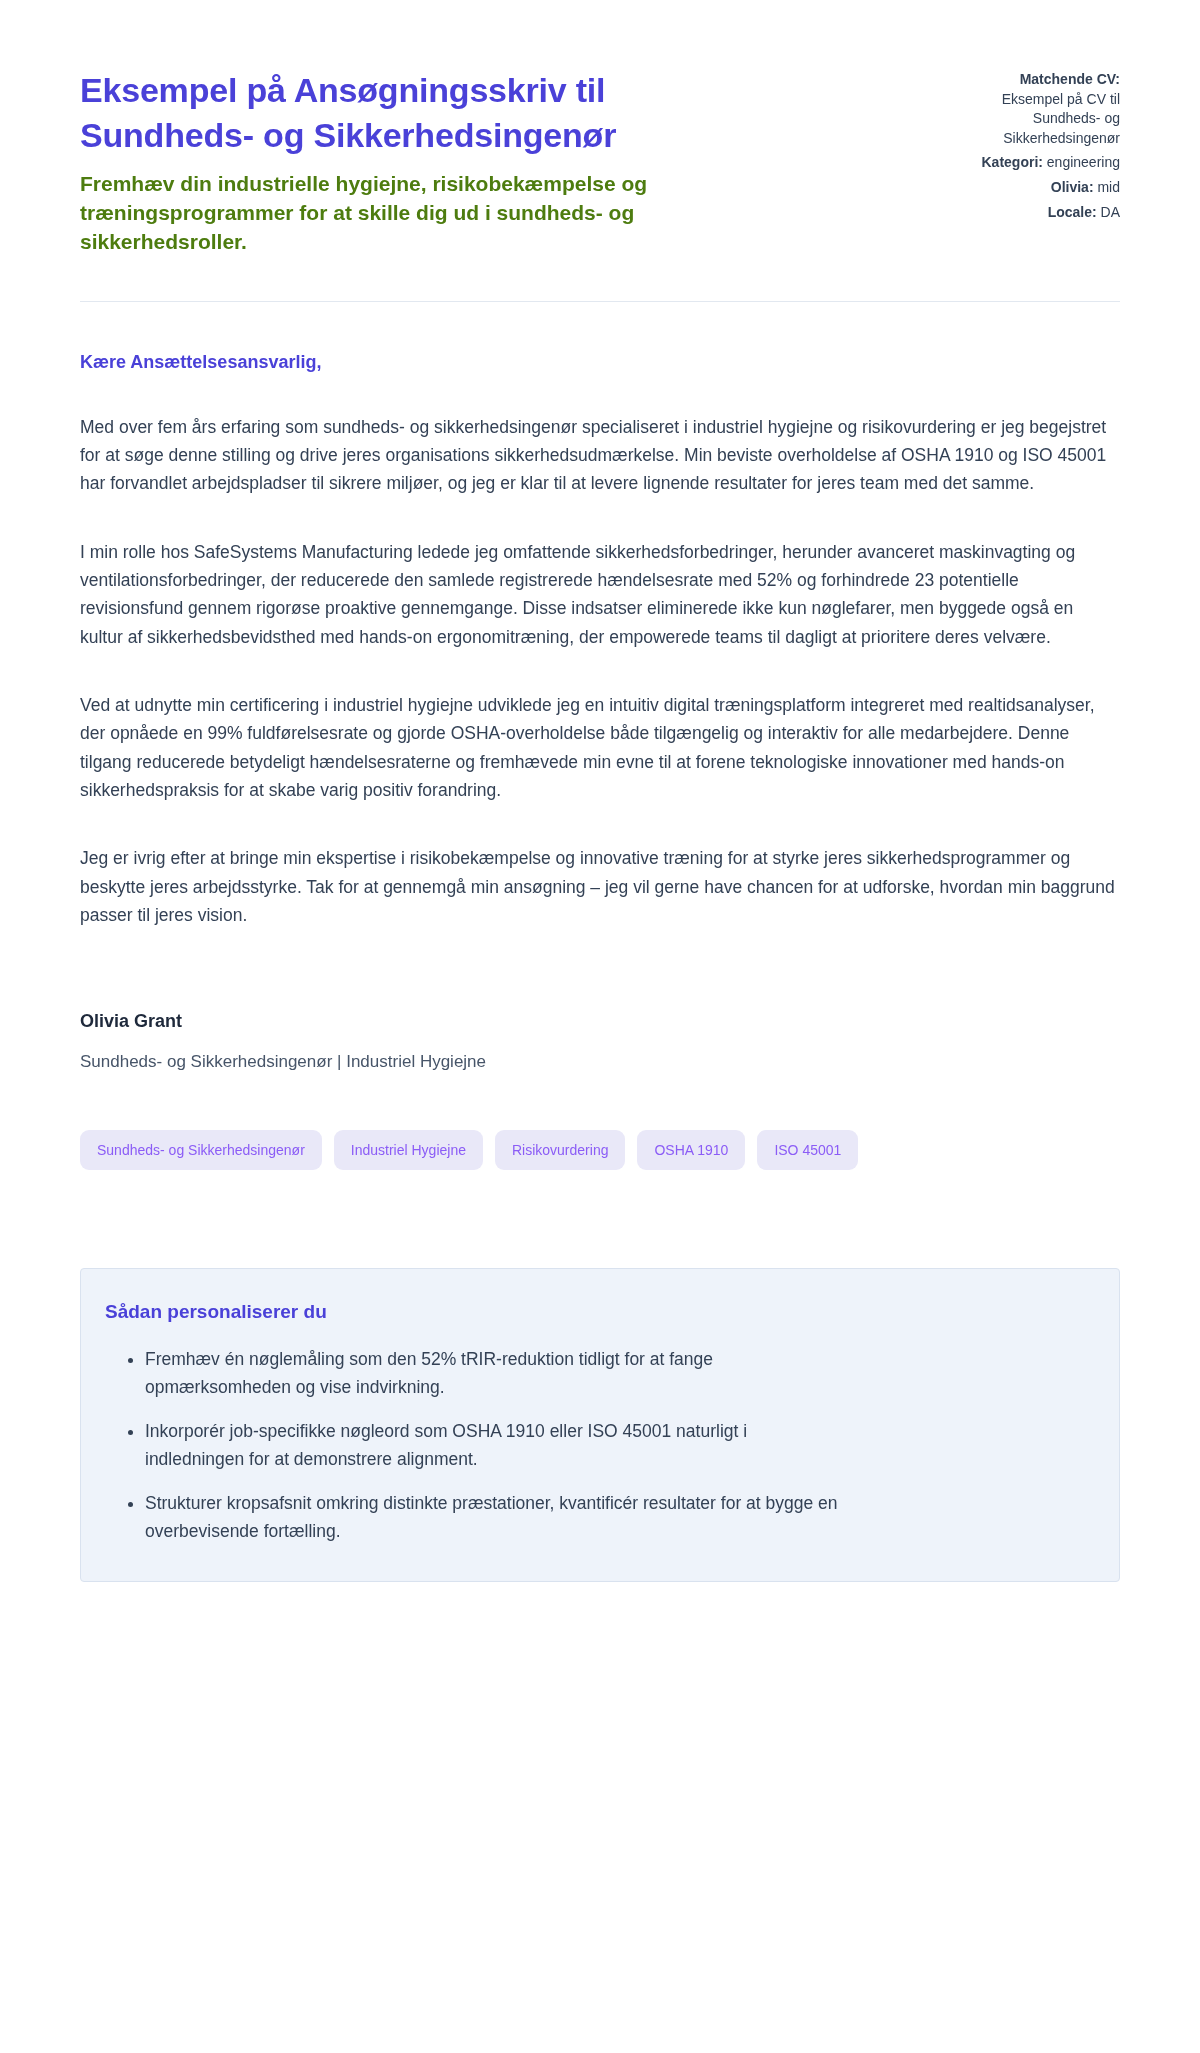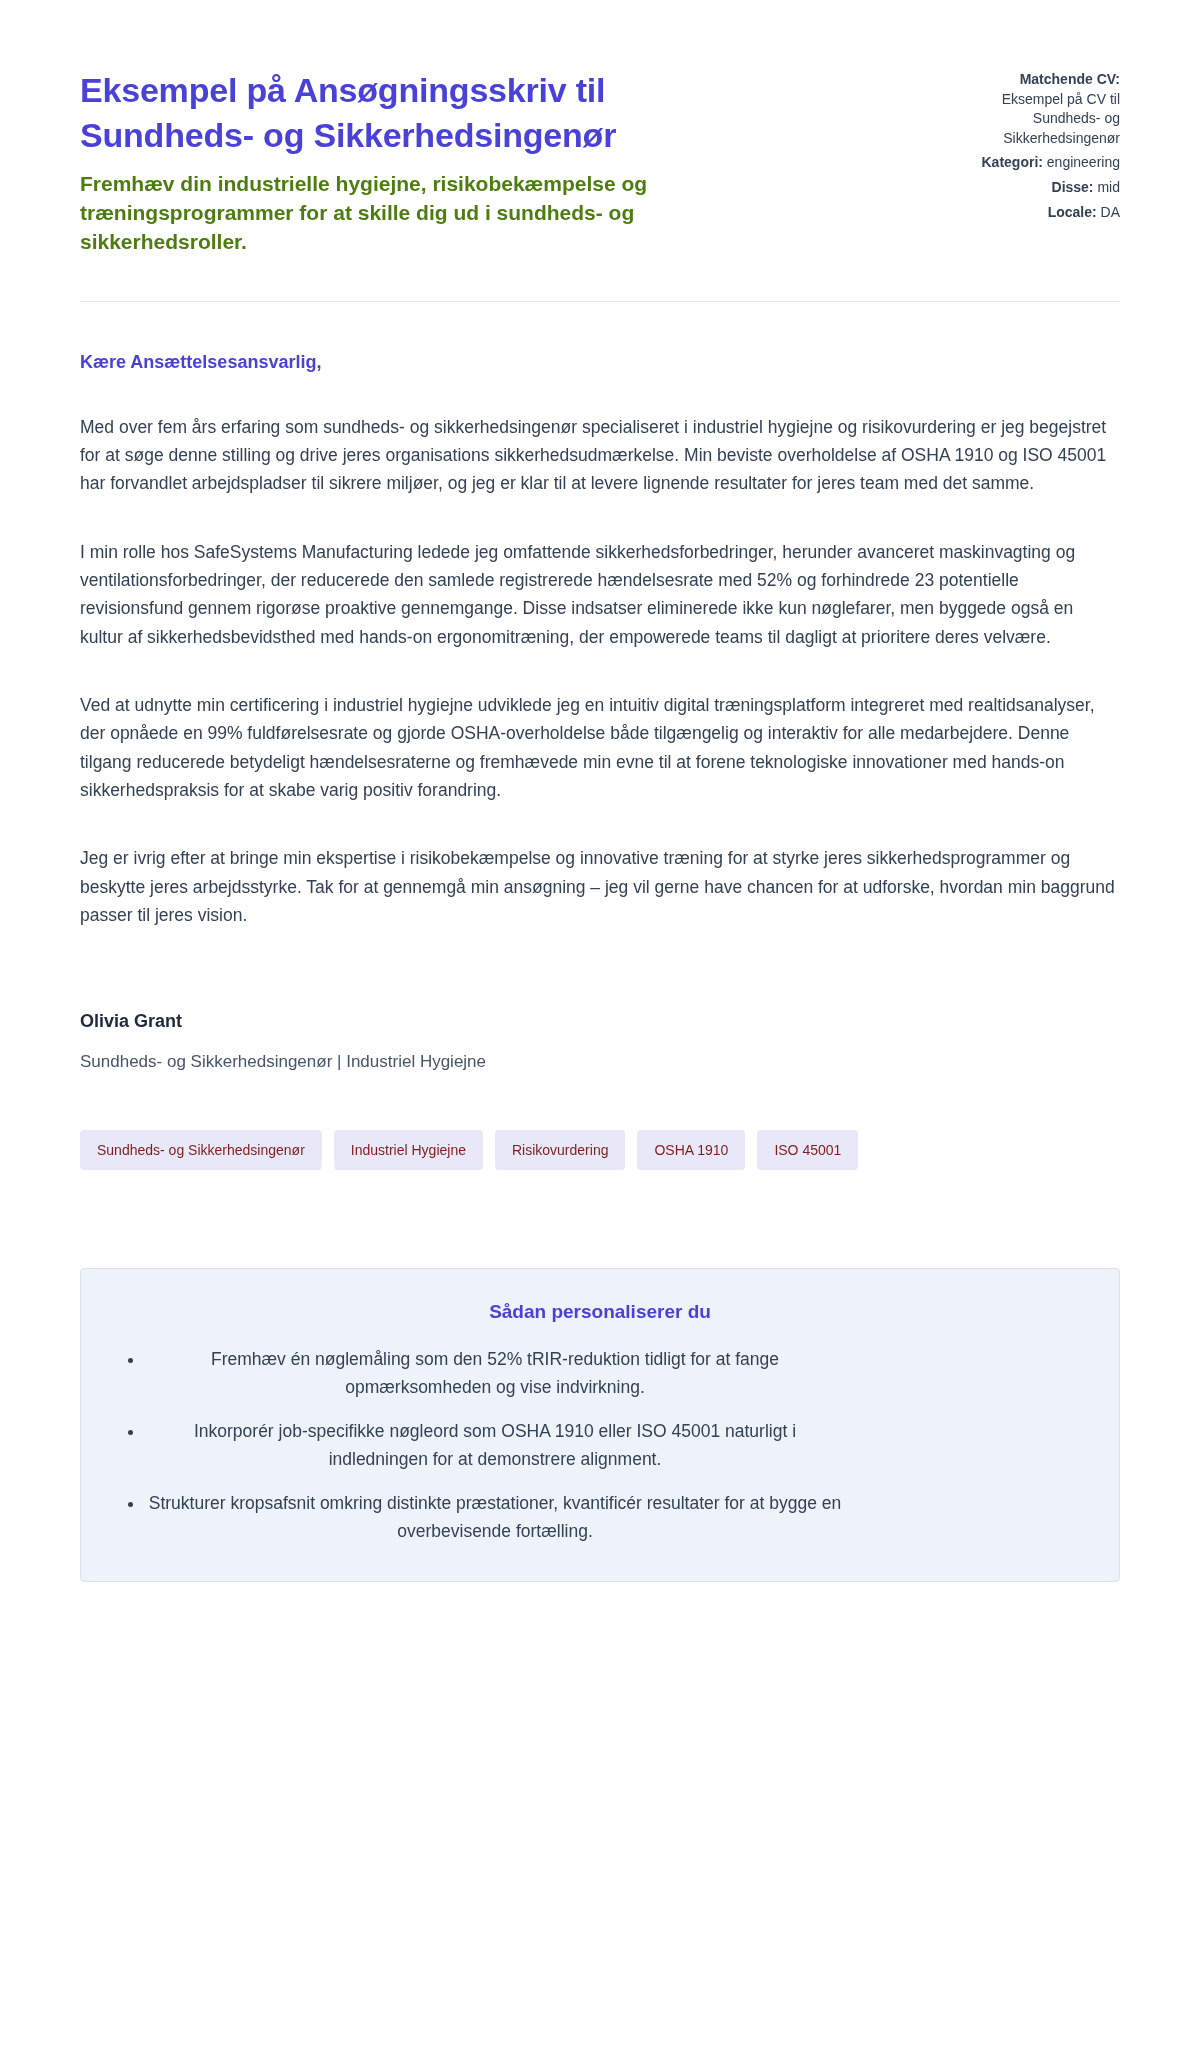--- a/index.html
+++ b/index.html
@@ -68,35 +68,34 @@
     margin-top: 20px;
     font-size: 17px;
     color: #475569;
   }
 
   
   .tags { margin-top: 58px; display: flex; gap: 12px; flex-wrap: wrap; }
   .tag {
     display: inline-block;
     background: #e9e8f8;
-    color: #7f1d1d;
+    color: #8b5cf6;
     font-size: 14px;
     padding: 12px 17px;
-    border-radius: 4px;
+    border-radius: 9px;
     white-space: nowrap;
   }
 
   
   .tips {
     margin-top: 98px;
     background: #eef3fa;
     border: 1px solid #d9e2ef;
     border-radius: 4px;
     padding: 32px 24px 36px 24px;
-    text-align: center;
   }
   .tips-title {
     color: #4a41d8;
     font-size: 19px;
     font-weight: bold;
     margin-bottom: 22px;
   }
   .tips ul { padding-left: 40px; }
   .tips li {
     max-width: 700px;
@@ -120,21 +119,21 @@
     <div class="meta">
       <div class="meta-row block">
         <strong>Matchende CV:</strong>
         <span class="meta-value">Eksempel på CV til Sundheds- og Sikkerhedsingenør</span>
       </div>
       <div class="meta-row">
         <strong>Kategori:</strong>
         <span class="meta-value">engineering</span>
       </div>
       <div class="meta-row">
-        <strong>Disse:</strong>
+        <strong>Olivia:</strong>
         <span class="meta-value">mid</span>
       </div>
       <div class="meta-row">
         <strong>Locale:</strong>
         <span class="meta-value">DA</span>
       </div>
     </div>
   </div>
 
   <hr class="divider">

